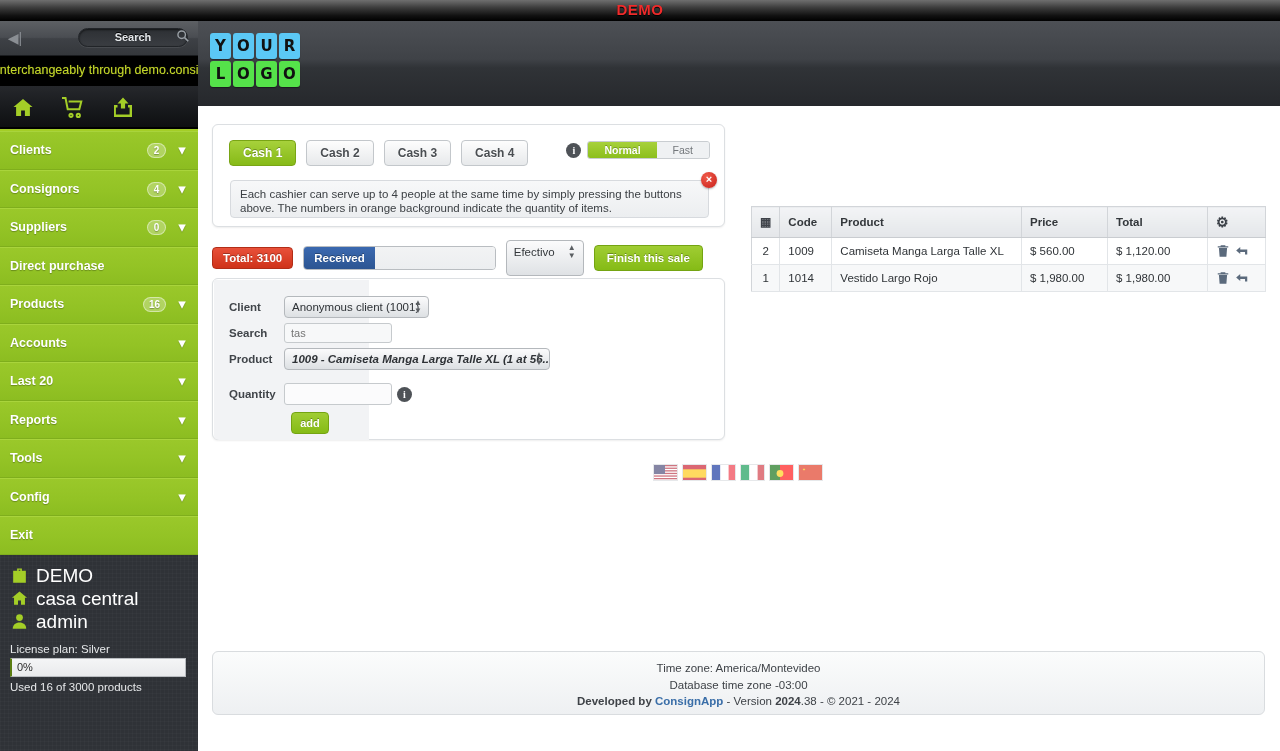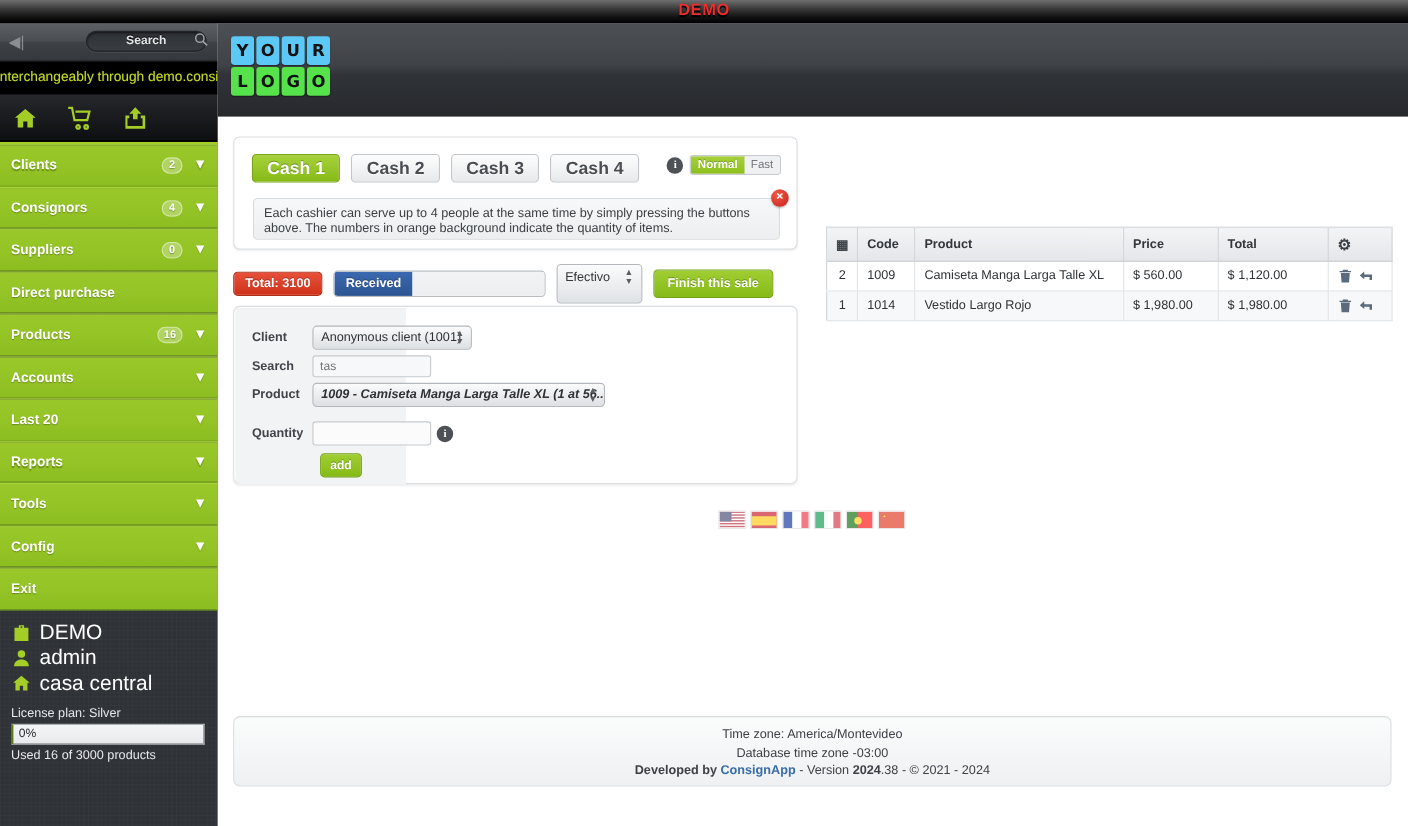--- a/index.html
+++ b/index.html
@@ -156,42 +156,42 @@
 
   
   .panel {
     background: #fff; border: 1px solid #dcdfe2; border-radius: 6px;
     box-shadow: 0 1px 2px rgba(0,0,0,.07);
   }
   #cash-panel { position: absolute; left: 14px; top: 18px; width: 513px; height: 103px; }
   .cash-tabs { position: absolute; left: 16px; top: 15px; display: flex; gap: 10px; }
   .cash-tab {
     height: 26px; padding: 0 13px; border-radius: 4px;
-    font-size: 16px; font-weight: bold; line-height: 25px;
+    font-size: 12px; font-weight: bold; line-height: 25px;
     border: 1px solid #c3c7cb; color: #4a4e52;
     background: linear-gradient(to bottom, #fdfdfd, #e7e9eb);
     text-shadow: 0 1px 0 #fff; cursor: pointer;
   }
   .cash-tab.active {
     border: 1px solid #79a515; color: #fff;
     background: linear-gradient(to bottom, #a7d13b, #86ba17);
     text-shadow: 0 -1px 0 rgba(0,0,0,.3);
   }
   .speed-wrap { position: absolute; right: 14px; top: 16px; display: flex; align-items: center; gap: 6px; }
   .info-ico {
     width: 15px; height: 15px; border-radius: 50%;
     background: #4e5257; color: #fff; font-size: 10px; font-weight: bold;
     display: flex; align-items: center; justify-content: center;
     font-family: "Liberation Serif", serif; cursor: pointer;
   }
   .speed {
     display: flex; border: 1px solid #c9cdd1; border-radius: 3px; overflow: hidden;
     background: #eceef0;
   }
-  .speed div { font-size: 10.5px; padding: 2px 6px; line-height: 12px; cursor: pointer; }
+  .speed div { font-size: 10.5px; padding: 2px 16px; line-height: 12px; cursor: pointer; }
   .speed .on { background: linear-gradient(to bottom, #a7d13b, #8cbf1d); color: #fff; font-weight: bold; text-shadow: 0 -1px 0 rgba(0,0,0,.25); }
   .speed .off { color: #73777b; background: #eff1f3; }
 
   .notice {
     position: absolute; left: 17px; top: 55px; width: 479px; height: 38px;
     background: linear-gradient(to bottom, #f7f8f9, #eceef0);
     border: 1px solid #d7dade; border-radius: 4px;
     padding: 6px 9px; font-size: 11.5px; color: #3c4044; line-height: 14px;
   }
   .notice-close {
@@ -406,30 +406,30 @@
 
   <div class="sb-foot">
     <div class="row">
       <svg viewBox="0 0 24 24">
           <path d="M9 3h6v3h5v15H4V6h5zm2 1.6v1.4h2V4.6z"></path>
         </svg>
       <span class="txt">DEMO</span>
     </div>
     <div class="row">
       <svg viewBox="0 0 24 24">
+          <path d="M12 3 2.5 11h2.6v9h5v-5.5h3.8V20h5v-9h2.6z"></path>
+        </svg>
+      <span class="txt">casa central</span>
+    </div>
+    <div class="row">
+      <svg viewBox="0 0 24 24">
           <circle cx="12" cy="7" r="4.3"></circle>
           <path d="M3.5 21c0-4.7 3.8-7.6 8.5-7.6s8.5 2.9 8.5 7.6z"></path>
         </svg>
       <span class="txt">admin</span>
-    </div>
-    <div class="row">
-      <svg viewBox="0 0 24 24">
-          <path d="M12 3 2.5 11h2.6v9h5v-5.5h3.8V20h5v-9h2.6z"></path>
-        </svg>
-      <span class="txt">casa central</span>
     </div>
     <div class="sb-lic">License plan: Silver</div>
     <div class="sb-bar">
       <span>0%</span>
     </div>
     <div class="sb-used">Used 16 of 3000 products</div>
   </div>
 </div>
 
 <div class="main">

